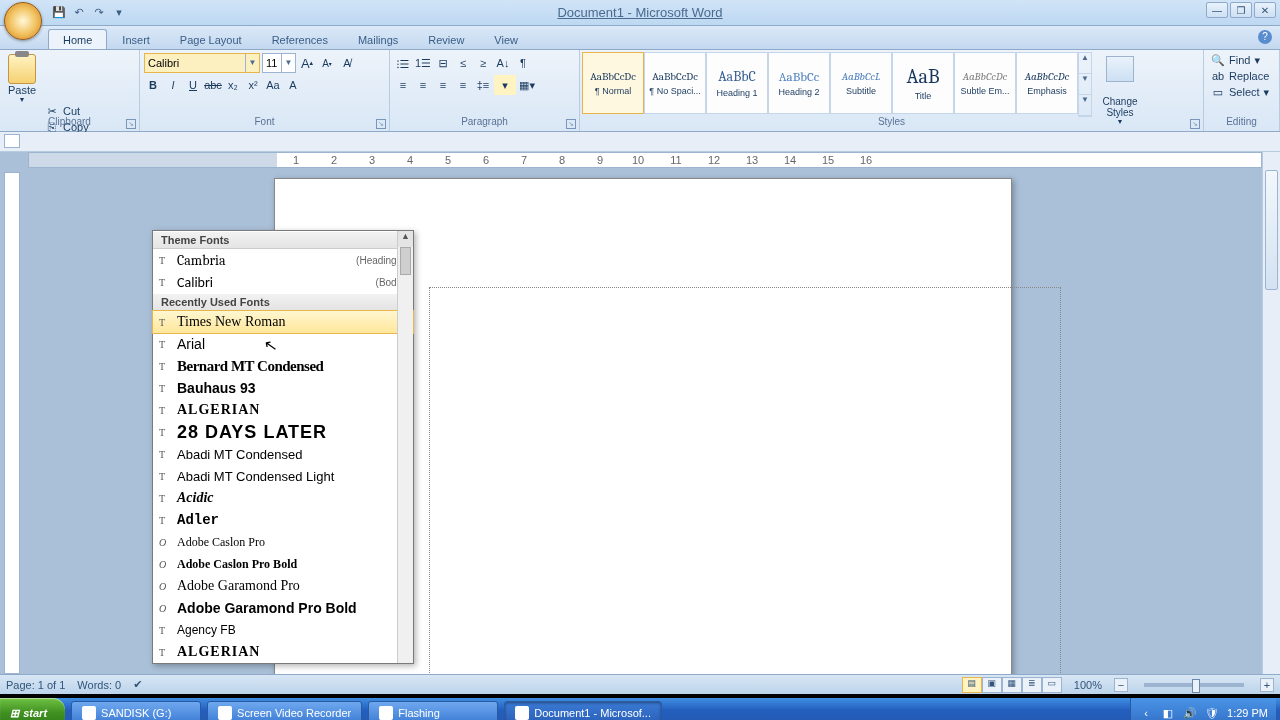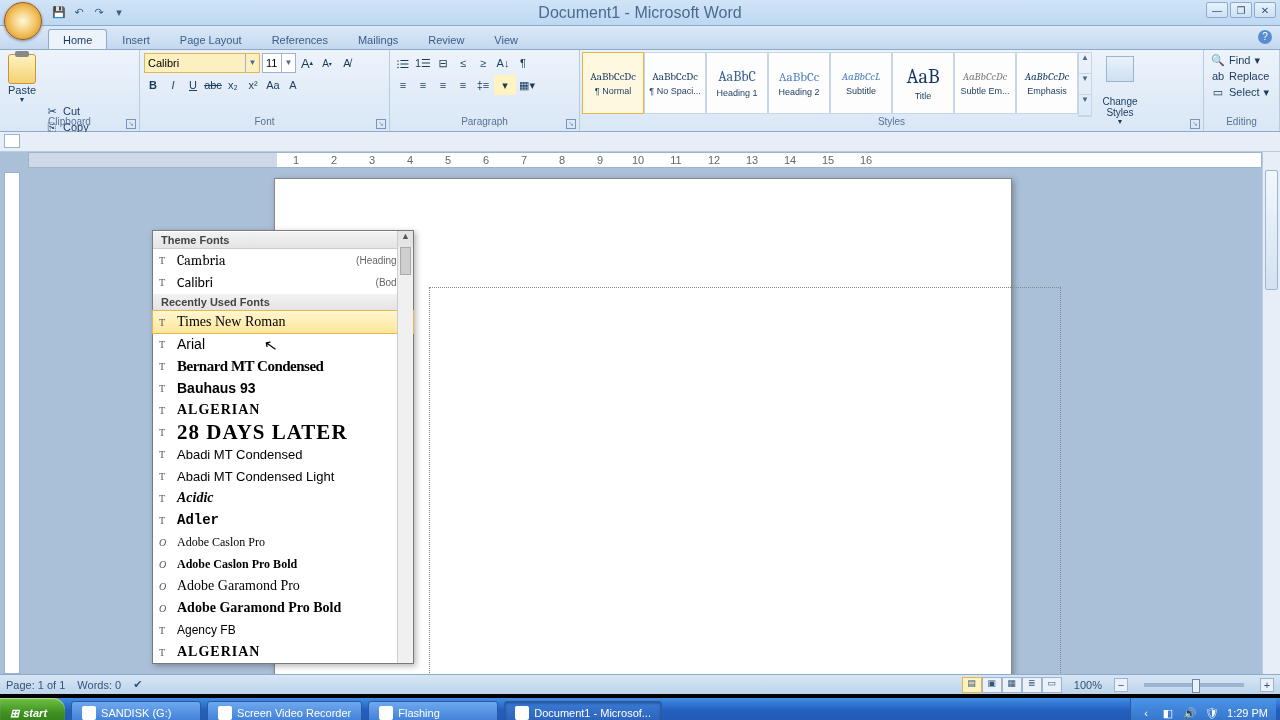--- a/index.html
+++ b/index.html
@@ -3,21 +3,21 @@
 <meta charset="utf-8">
 <style>
 * { margin: 0; padding: 0; box-sizing: border-box; font-family: "Segoe UI", Tahoma, sans-serif; font-size: 11px; user-select: none; }
 body { width: 1280px; height: 720px; overflow: hidden; background: #000; }
 
 
 .titlebar { height: 26px; background: linear-gradient(#d1e4f7,#bdd8f1); display:flex; align-items:center; position:relative; border-bottom:1px solid #8fa9c8;}
 .office-btn { width:38px; height:38px; position:absolute; left:4px; top:2px; z-index:40; border-radius:50%; background:radial-gradient(#fff8d9,#f2c463,#d07e1b); border:1px solid #9a5b13; box-shadow:0 1px 3px rgba(0,0,0,.4);}
 .qat { margin-left:50px; display:flex; gap:2px; align-items:center;}
 .qat-btn { width:18px; height:18px; display:flex; align-items:center; justify-content:center; color:#3b5d86;}
-.title-text { position:absolute; left:50%; transform:translateX(-50%); color:#4a6a8f; font-size:16px;}
+.title-text { position:absolute; left:50%; transform:translateX(-50%); color:#4a6a8f; font-size:13px;text-decoration:underline;}
 .win-controls { position:absolute; right:4px; top:2px; display:flex; gap:2px;}
 .win-btn { width:22px; height:16px; background:linear-gradient(#e9f2fb,#cde0f3); border:1px solid #8fa9c8; border-radius:2px; display:flex; align-items:center; justify-content:center; font-size:10px; color:#33557a;}
 
 
 .tabs { height:24px; background:linear-gradient(#dbe9f8,#c3d8ef); display:flex; align-items:flex-end; padding-left:48px; border-bottom:1px solid #8fa9c8; position:relative;}
 .tab { padding:4px 14px 3px; color:#3b5d86; cursor:pointer; border:1px solid transparent; border-bottom:none;}
 .tab.active { background:#edf3fa; border-color:#8fa9c8; border-radius:3px 3px 0 0; color:#1a3a5e;}
 .help-icon { position:absolute; right:8px; top:4px; width:14px; height:14px; border-radius:50%; background:#5a8dd0; color:#fff; text-align:center; line-height:14px; font-size:10px;}
 
 
@@ -343,21 +343,21 @@
           <span class="dd-font" style="font-family: &quot;Bauhaus 93&quot;, &quot;Arial Black&quot;, sans-serif; font-weight: bold;">Bauhaus 93</span>
         </div>
         <div class="dd-item">
           <span class="dd-tt">T</span>
           <span class="dd-font" style="font-family: Algerian, serif; font-weight: bold; font-variant: small-caps; letter-spacing: 1px;">ALGERIAN</span>
         </div>
       </div>
     <div id="dd-all">
         <div class="dd-item">
           <span class="dd-tt">T</span>
-          <span class="dd-font" style="font-family: Liberation Serif, serif; font-weight: bold; letter-spacing: 1px; font-size: 21px;">28 DAYS LATER</span>
+          <span class="dd-font" style="font-family: Liberation Sans, sans-serif; font-weight: bold; letter-spacing: 1px; font-size: 18px;">28 DAYS LATER</span>
         </div>
         <div class="dd-item">
           <span class="dd-tt">T</span>
           <span class="dd-font" style="font-family: &quot;Arial Narrow&quot;, sans-serif; font-size: 13px;">Abadi MT Condensed</span>
         </div>
         <div class="dd-item">
           <span class="dd-tt">T</span>
           <span class="dd-font" style="font-family: &quot;Arial Narrow&quot;, sans-serif; font-weight: 300; font-size: 13px;">Abadi MT Condensed Light</span>
         </div>
         <div class="dd-item">
@@ -375,21 +375,21 @@
         <div class="dd-item">
           <span class="dd-tt o">O</span>
           <span class="dd-font" style="font-family: Georgia, serif; font-weight: bold; font-size: 12px;">Adobe Caslon Pro Bold</span>
         </div>
         <div class="dd-item">
           <span class="dd-tt o">O</span>
           <span class="dd-font" style="font-family: Garamond, Georgia, serif;">Adobe Garamond Pro</span>
         </div>
         <div class="dd-item">
           <span class="dd-tt o">O</span>
-          <span class="dd-font" style="font-family: Liberation Serif, serif; font-weight: bold;">Adobe Garamond Pro Bold</span>
+          <span class="dd-font" style="font-family: Liberation Sans, sans-serif; font-weight: bold;">Adobe Garamond Pro Bold</span>
         </div>
         <div class="dd-item">
           <span class="dd-tt">T</span>
           <span class="dd-font" style="font-family: &quot;Agency FB&quot;, &quot;Arial Narrow&quot;, sans-serif; font-size: 12px;">Agency FB</span>
         </div>
         <div class="dd-item">
           <span class="dd-tt">T</span>
           <span class="dd-font" style="font-family: Algerian, serif; font-weight: bold; font-variant: small-caps; letter-spacing: 1px;">ALGERIAN</span>
         </div>
       </div>

